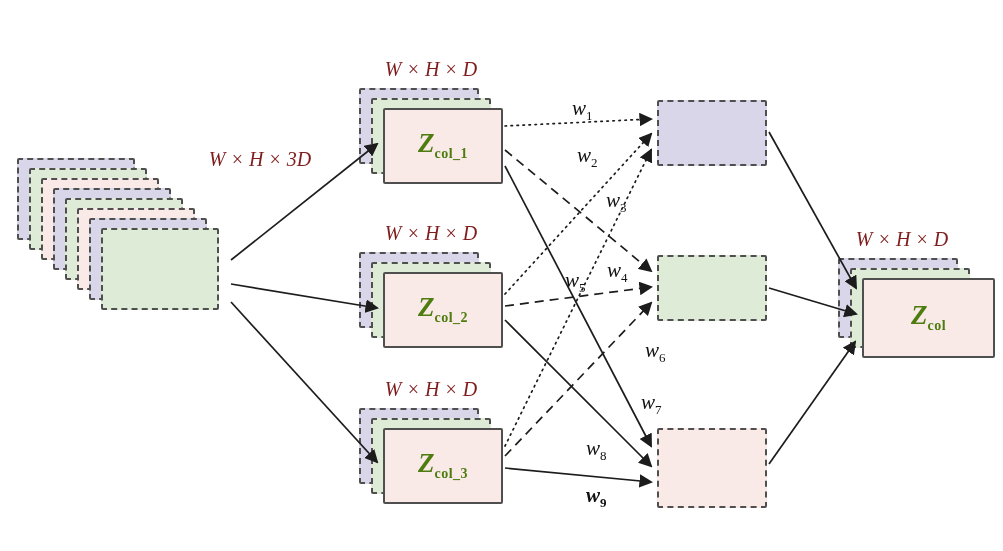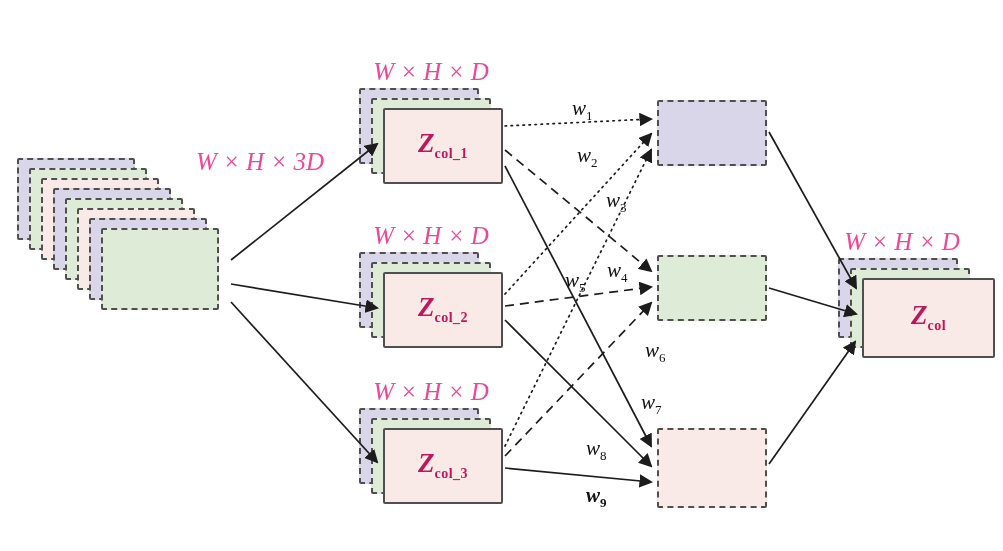--- a/index.html
+++ b/index.html
@@ -40,38 +40,38 @@
     z-index: 3;
   }
   .front.big { width: 118px; height: 82px; }
   .front.mid { width: 120px; height: 76px; }
   .front.out { width: 133px; height: 80px; }
 
   .sym {
     font-style: italic;
     font-weight: bold;
     font-size: 27px;
-    color: #be185d;
+    color: #4d7c0f;
     line-height: 1;
   }
   .sym sub {
     font-style: normal;
     font-weight: bold;
     font-size: 14px;
     letter-spacing: 0.5px;
   }
 
   
   .dim {
     position: absolute;
     width: 160px;
     text-align: center;
     font-style: italic;
-    font-size: 25px;
-    color: #ec4899;
+    font-size: 20px;
+    color: #7f1d1d;
     z-index: 6;
     white-space: nowrap;
   }
 
   
   .fbox {
     position: absolute;
     width: 110px;
     border: 2px dashed #4f4f4f;
     border-radius: 2px;

